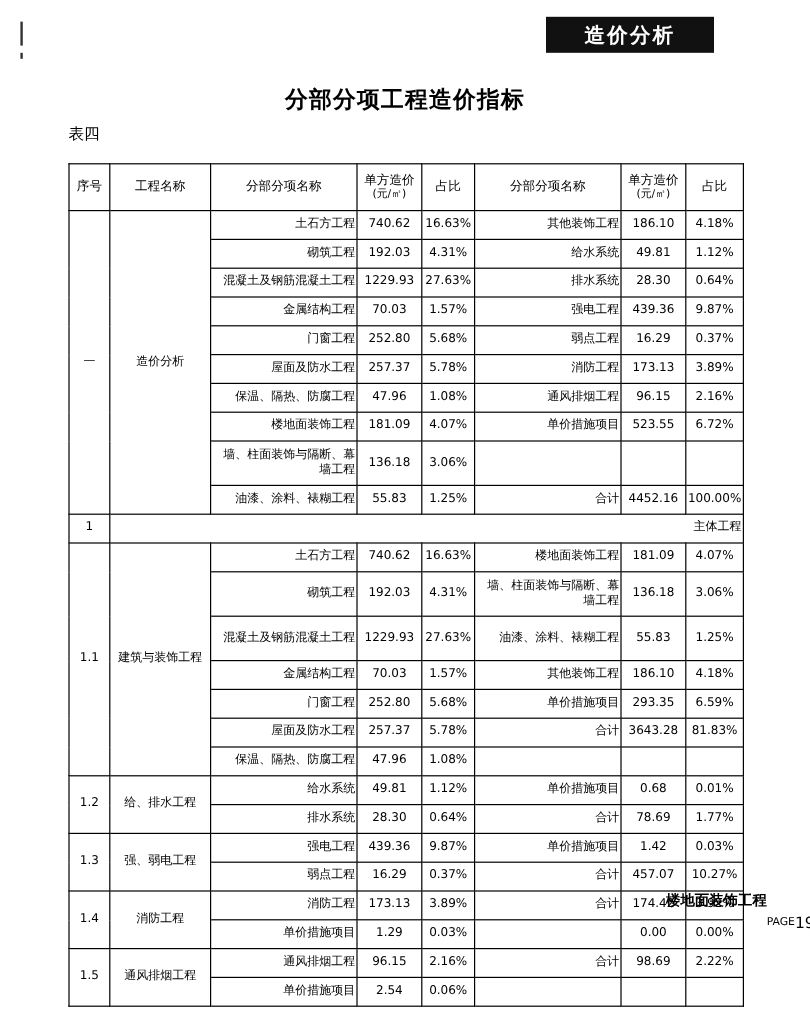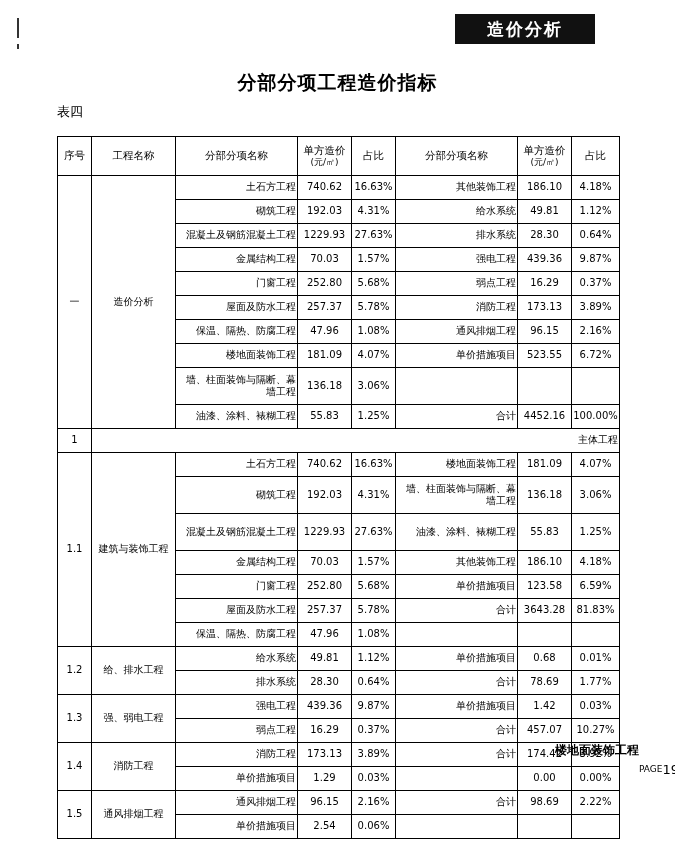--- a/index.html
+++ b/index.html
@@ -234,21 +234,21 @@
             <td>1.57%</td>
             <td class="left">其他装饰工程</td>
             <td>186.10</td>
             <td>4.18%</td>
           </tr>
           <tr>
             <td class="left">门窗工程</td>
             <td>252.80</td>
             <td>5.68%</td>
             <td class="left">单价措施项目</td>
-            <td>123.58</td>
+            <td>293.35</td>
             <td>6.59%</td>
           </tr>
           <tr>
             <td class="left">屋面及防水工程</td>
             <td>257.37</td>
             <td>5.78%</td>
             <td class="left">合计</td>
             <td>3643.28</td>
             <td>81.83%</td>
           </tr>

